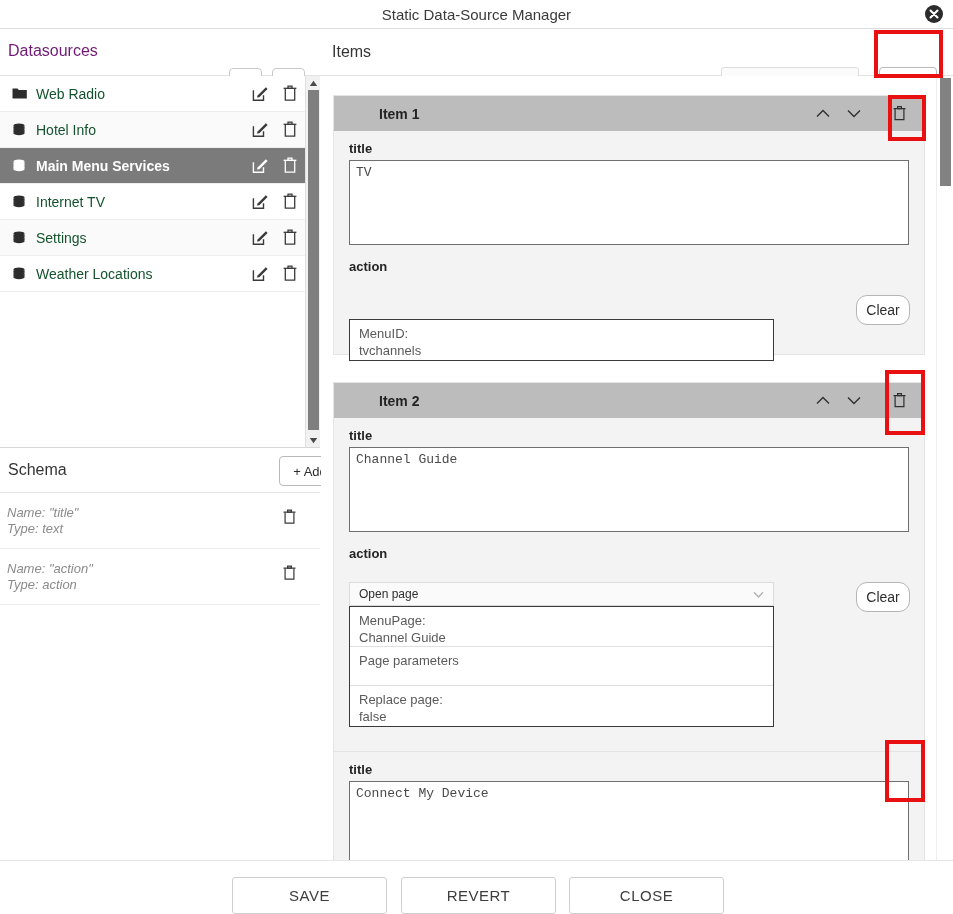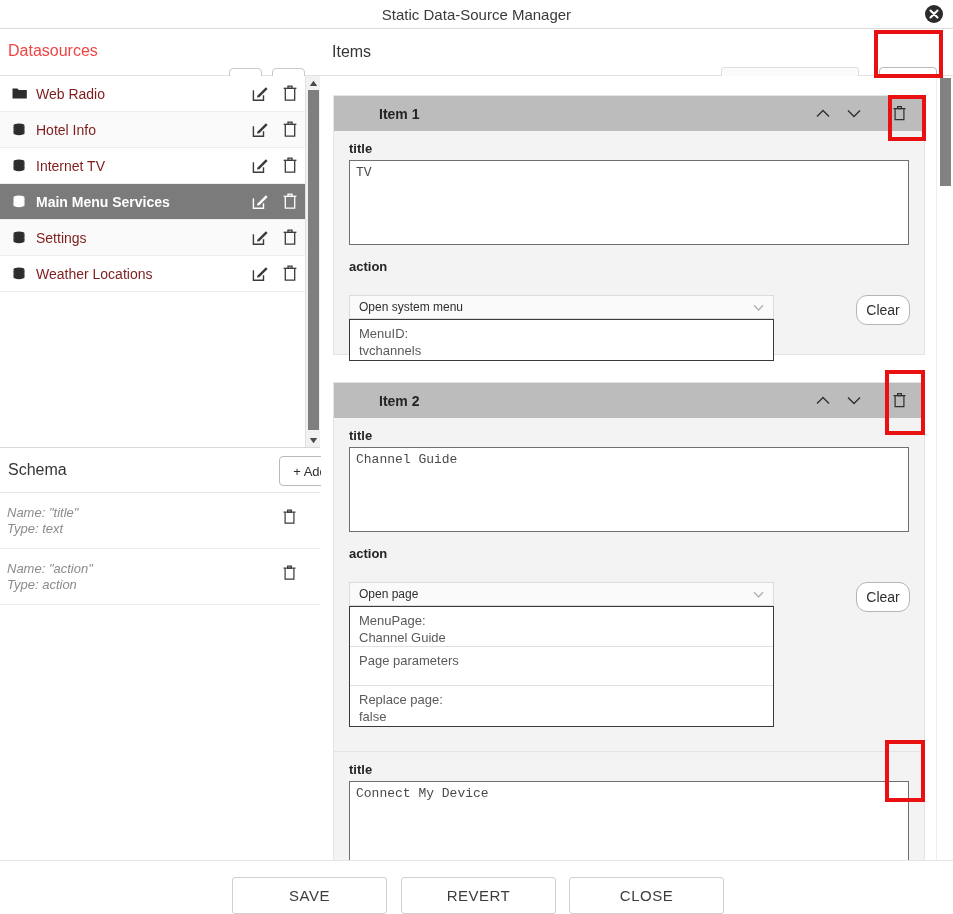--- a/index.html
+++ b/index.html
@@ -38,21 +38,21 @@
 
   
   .header {
     position: absolute; left: 0; top: 29px;
     width: 953px; height: 47px;
     background: #ffffff;
     border-bottom: 1px solid #e3e3e3;
   }
   .ds-title {
     position: absolute; left: 8px; top: 13px;
-    font-size: 16px; color: #ef4444;
+    font-size: 16px; color: #701a75;
   }
   .icon-btn {
     position: absolute; top: 39px;
     width: 33px; height: 30px;
     border: 1px solid #c9c9c9; border-radius: 4px;
     background: #ffffff;
     display: flex; align-items: center; justify-content: center;
     cursor: pointer;
   }
   #btn-add-folder { left: 229px; }
@@ -128,21 +128,21 @@
   .ds-row.alt { background: #fafafa; }
   .ds-row.selected { background: #7b7b7b; }
   .ds-row.selected .ds-name { color: #ffffff; font-weight: bold; }
   .ds-row.selected svg { color: #ffffff; }
   .ds-icon {
     width: 26px; margin-left: 6px;
     display: flex; align-items: center; justify-content: center;
     color: #2d2d2d;
   }
   .ds-name {
-    flex: 1; font-size: 14px; color: #7f1d1d; margin-left: 4px;
+    flex: 1; font-size: 14px; color: #14532d; margin-left: 4px;
   }
   .row-act {
     width: 30px; display: flex; align-items: center; justify-content: center;
     color: #3a3a3a; cursor: pointer;
   }
 
   
   .scroll-track-left {
     position: absolute; right: 0; top: 0;
     width: 15px; height: 371px;
@@ -433,57 +433,57 @@
         </span>
         <span class="row-act">
           <svg width="16" height="17" viewBox="0 0 16 17" fill="none" stroke="currentColor" stroke-width="1.3">
             <path d="M1.6 3.3 h12.8"></path>
               <path d="M3.3 3.3 v11.8 h9.4 v-11.8"></path>
               <path d="M6 1.2 h4 v2.1 h-4 z"></path>
           </svg>
         </span>
       </div>
 
+      <div class="ds-row selected">
+        <span class="ds-icon">
+          <svg width="14" height="14" viewBox="0 0 14 14">
+            <ellipse cx="7" cy="2.6" rx="5.6" ry="2.1" fill="currentColor"></ellipse>
+              <rect x="1.4" y="3.4" width="11.2" height="2.4" fill="currentColor"></rect>
+            <ellipse cx="7" cy="6.4" rx="5.6" ry="2.0" fill="currentColor"></ellipse>
+              <rect x="1.4" y="7.2" width="11.2" height="2.4" fill="currentColor"></rect>
+            <ellipse cx="7" cy="10.2" rx="5.6" ry="2.0" fill="currentColor"></ellipse>
+          </svg>
+        </span>
+        <span class="ds-name">Main Menu Services</span>
+        <span class="row-act">
+          <svg width="17" height="17" viewBox="0 0 17 17" fill="none" stroke="currentColor" stroke-width="1.4">
+            <path d="M1.4 5.2 v10.1 h10.1 v-5"></path>
+              <path d="M5.6 10.5 L13.9 2.2 L15.6 3.9 L7.3 12.2 L4.9 12.6 z" fill="currentColor" stroke="none"></path>
+          </svg>
+        </span>
+        <span class="row-act">
+          <svg width="16" height="17" viewBox="0 0 16 17" fill="none" stroke="currentColor" stroke-width="1.3">
+            <path d="M1.6 3.3 h12.8"></path>
+              <path d="M3.3 3.3 v11.8 h9.4 v-11.8"></path>
+              <path d="M6 1.2 h4 v2.1 h-4 z"></path>
+          </svg>
+        </span>
+      </div>
+
       <div class="ds-row">
         <span class="ds-icon">
           <svg width="14" height="14" viewBox="0 0 14 14">
             <ellipse cx="7" cy="2.6" rx="5.6" ry="2.1" fill="currentColor"></ellipse>
               <rect x="1.4" y="3.4" width="11.2" height="2.4" fill="currentColor"></rect>
             <ellipse cx="7" cy="6.4" rx="5.6" ry="2.0" fill="currentColor"></ellipse>
               <rect x="1.4" y="7.2" width="11.2" height="2.4" fill="currentColor"></rect>
             <ellipse cx="7" cy="10.2" rx="5.6" ry="2.0" fill="currentColor"></ellipse>
           </svg>
         </span>
         <span class="ds-name">Internet TV</span>
-        <span class="row-act">
-          <svg width="17" height="17" viewBox="0 0 17 17" fill="none" stroke="currentColor" stroke-width="1.4">
-            <path d="M1.4 5.2 v10.1 h10.1 v-5"></path>
-              <path d="M5.6 10.5 L13.9 2.2 L15.6 3.9 L7.3 12.2 L4.9 12.6 z" fill="currentColor" stroke="none"></path>
-          </svg>
-        </span>
-        <span class="row-act">
-          <svg width="16" height="17" viewBox="0 0 16 17" fill="none" stroke="currentColor" stroke-width="1.3">
-            <path d="M1.6 3.3 h12.8"></path>
-              <path d="M3.3 3.3 v11.8 h9.4 v-11.8"></path>
-              <path d="M6 1.2 h4 v2.1 h-4 z"></path>
-          </svg>
-        </span>
-      </div>
-
-      <div class="ds-row selected">
-        <span class="ds-icon">
-          <svg width="14" height="14" viewBox="0 0 14 14">
-            <ellipse cx="7" cy="2.6" rx="5.6" ry="2.1" fill="currentColor"></ellipse>
-              <rect x="1.4" y="3.4" width="11.2" height="2.4" fill="currentColor"></rect>
-            <ellipse cx="7" cy="6.4" rx="5.6" ry="2.0" fill="currentColor"></ellipse>
-              <rect x="1.4" y="7.2" width="11.2" height="2.4" fill="currentColor"></rect>
-            <ellipse cx="7" cy="10.2" rx="5.6" ry="2.0" fill="currentColor"></ellipse>
-          </svg>
-        </span>
-        <span class="ds-name">Main Menu Services</span>
         <span class="row-act">
           <svg width="17" height="17" viewBox="0 0 17 17" fill="none" stroke="currentColor" stroke-width="1.4">
             <path d="M1.4 5.2 v10.1 h10.1 v-5"></path>
               <path d="M5.6 10.5 L13.9 2.2 L15.6 3.9 L7.3 12.2 L4.9 12.6 z" fill="currentColor" stroke="none"></path>
           </svg>
         </span>
         <span class="row-act">
           <svg width="16" height="17" viewBox="0 0 16 17" fill="none" stroke="currentColor" stroke-width="1.3">
             <path d="M1.6 3.3 h12.8"></path>
               <path d="M3.3 3.3 v11.8 h9.4 v-11.8"></path>
@@ -614,26 +614,20 @@
             <svg width="15" height="17" viewBox="0 0 16 17" fill="none" stroke="currentColor" stroke-width="1.3">
               <path d="M1.6 3.3 h12.8"></path>
                 <path d="M3.3 3.3 v11.8 h9.4 v-11.8"></path>
                 <path d="M6 1.2 h4 v2.1 h-4 z"></path>
             </svg>
           </span>
         </div>
         <div class="field-label">title</div>
         <textarea class="title-area" style="height: 85px;">TV</textarea>
         <div class="field-label" style="margin-top:14px;">action</div>
-        <div class="action-select" style="top:199px;">
-          <span class="sel-text">Open system menu</span>
-          <svg class="sel-chev" viewBox="0 0 13 13">
-            <path d="M2 4.2 L6.5 9 L11 4.2" fill="none" stroke="#b0b0b0" stroke-width="1.3"></path>
-          </svg>
-        </div>
         <div class="action-detail" style="top:223px;">
           <div class="detail-row" style="height:40px;">MenuID:<br>tvchannels</div>
         </div>
         <button class="clear-btn" style="top:199px;">Clear</button>
       </div>
 
       <div class="item-card" style="top:306px; height:418px;">
         <div class="item-head">
           <span class="item-head-title">Item 2</span>
           <span class="head-ctrl c-up">

